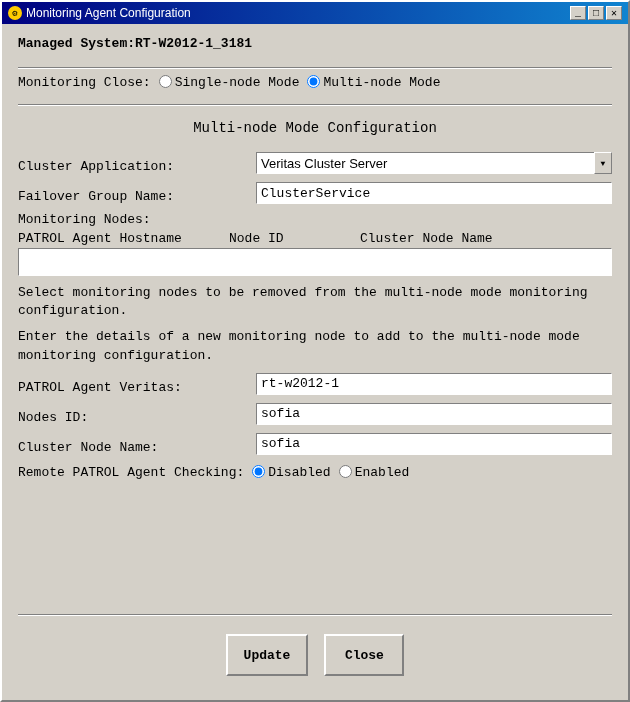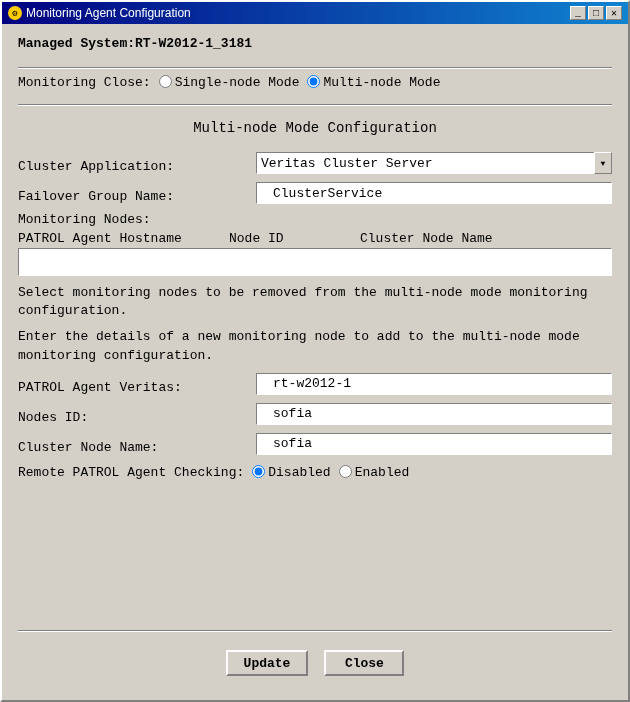--- a/index.html
+++ b/index.html
@@ -142,34 +142,34 @@
       flex-shrink: 0;
     }
 
     .form-input {
       flex: 1;
       height: 22px;
       background: #fff;
       border: 1px solid #808080;
       border-right-color: #fff;
       border-bottom-color: #fff;
-      padding: 2px 16px;
+      padding: 2px 4px;
       font-family: 'Courier New', Courier, monospace;
       font-size: 13px;
     }
 
     .form-select {
       flex: 1;
       height: 22px;
       background: #fff;
       border: 1px solid #808080;
       border-right-color: #fff;
       border-bottom-color: #fff;
       padding: 0 4px;
-      font-family: Liberation Mono, monospace;
+      font-family: Liberation Sans, sans-serif;
       font-size: 13px;
       appearance: none;
       -webkit-appearance: none;
       cursor: pointer;
     }
 
     .select-wrapper {
       flex: 1;
       position: relative;
       display: flex;
@@ -239,21 +239,21 @@
     .bottom-buttons {
       display: flex;
       justify-content: center;
       gap: 16px;
       padding: 12px;
       margin-top: auto;
     }
 
     .btn {
       min-width: 80px;
-      height: 26px;
+      height: 42px;
       background: #d4d0c8;
       border: 2px solid #fff;
       border-right-color: #808080;
       border-bottom-color: #808080;
       font-family: 'Courier New', Courier, monospace;
       font-size: 13px;
       font-weight: bold;
       cursor: pointer;
       padding: 0 16px;
     }

